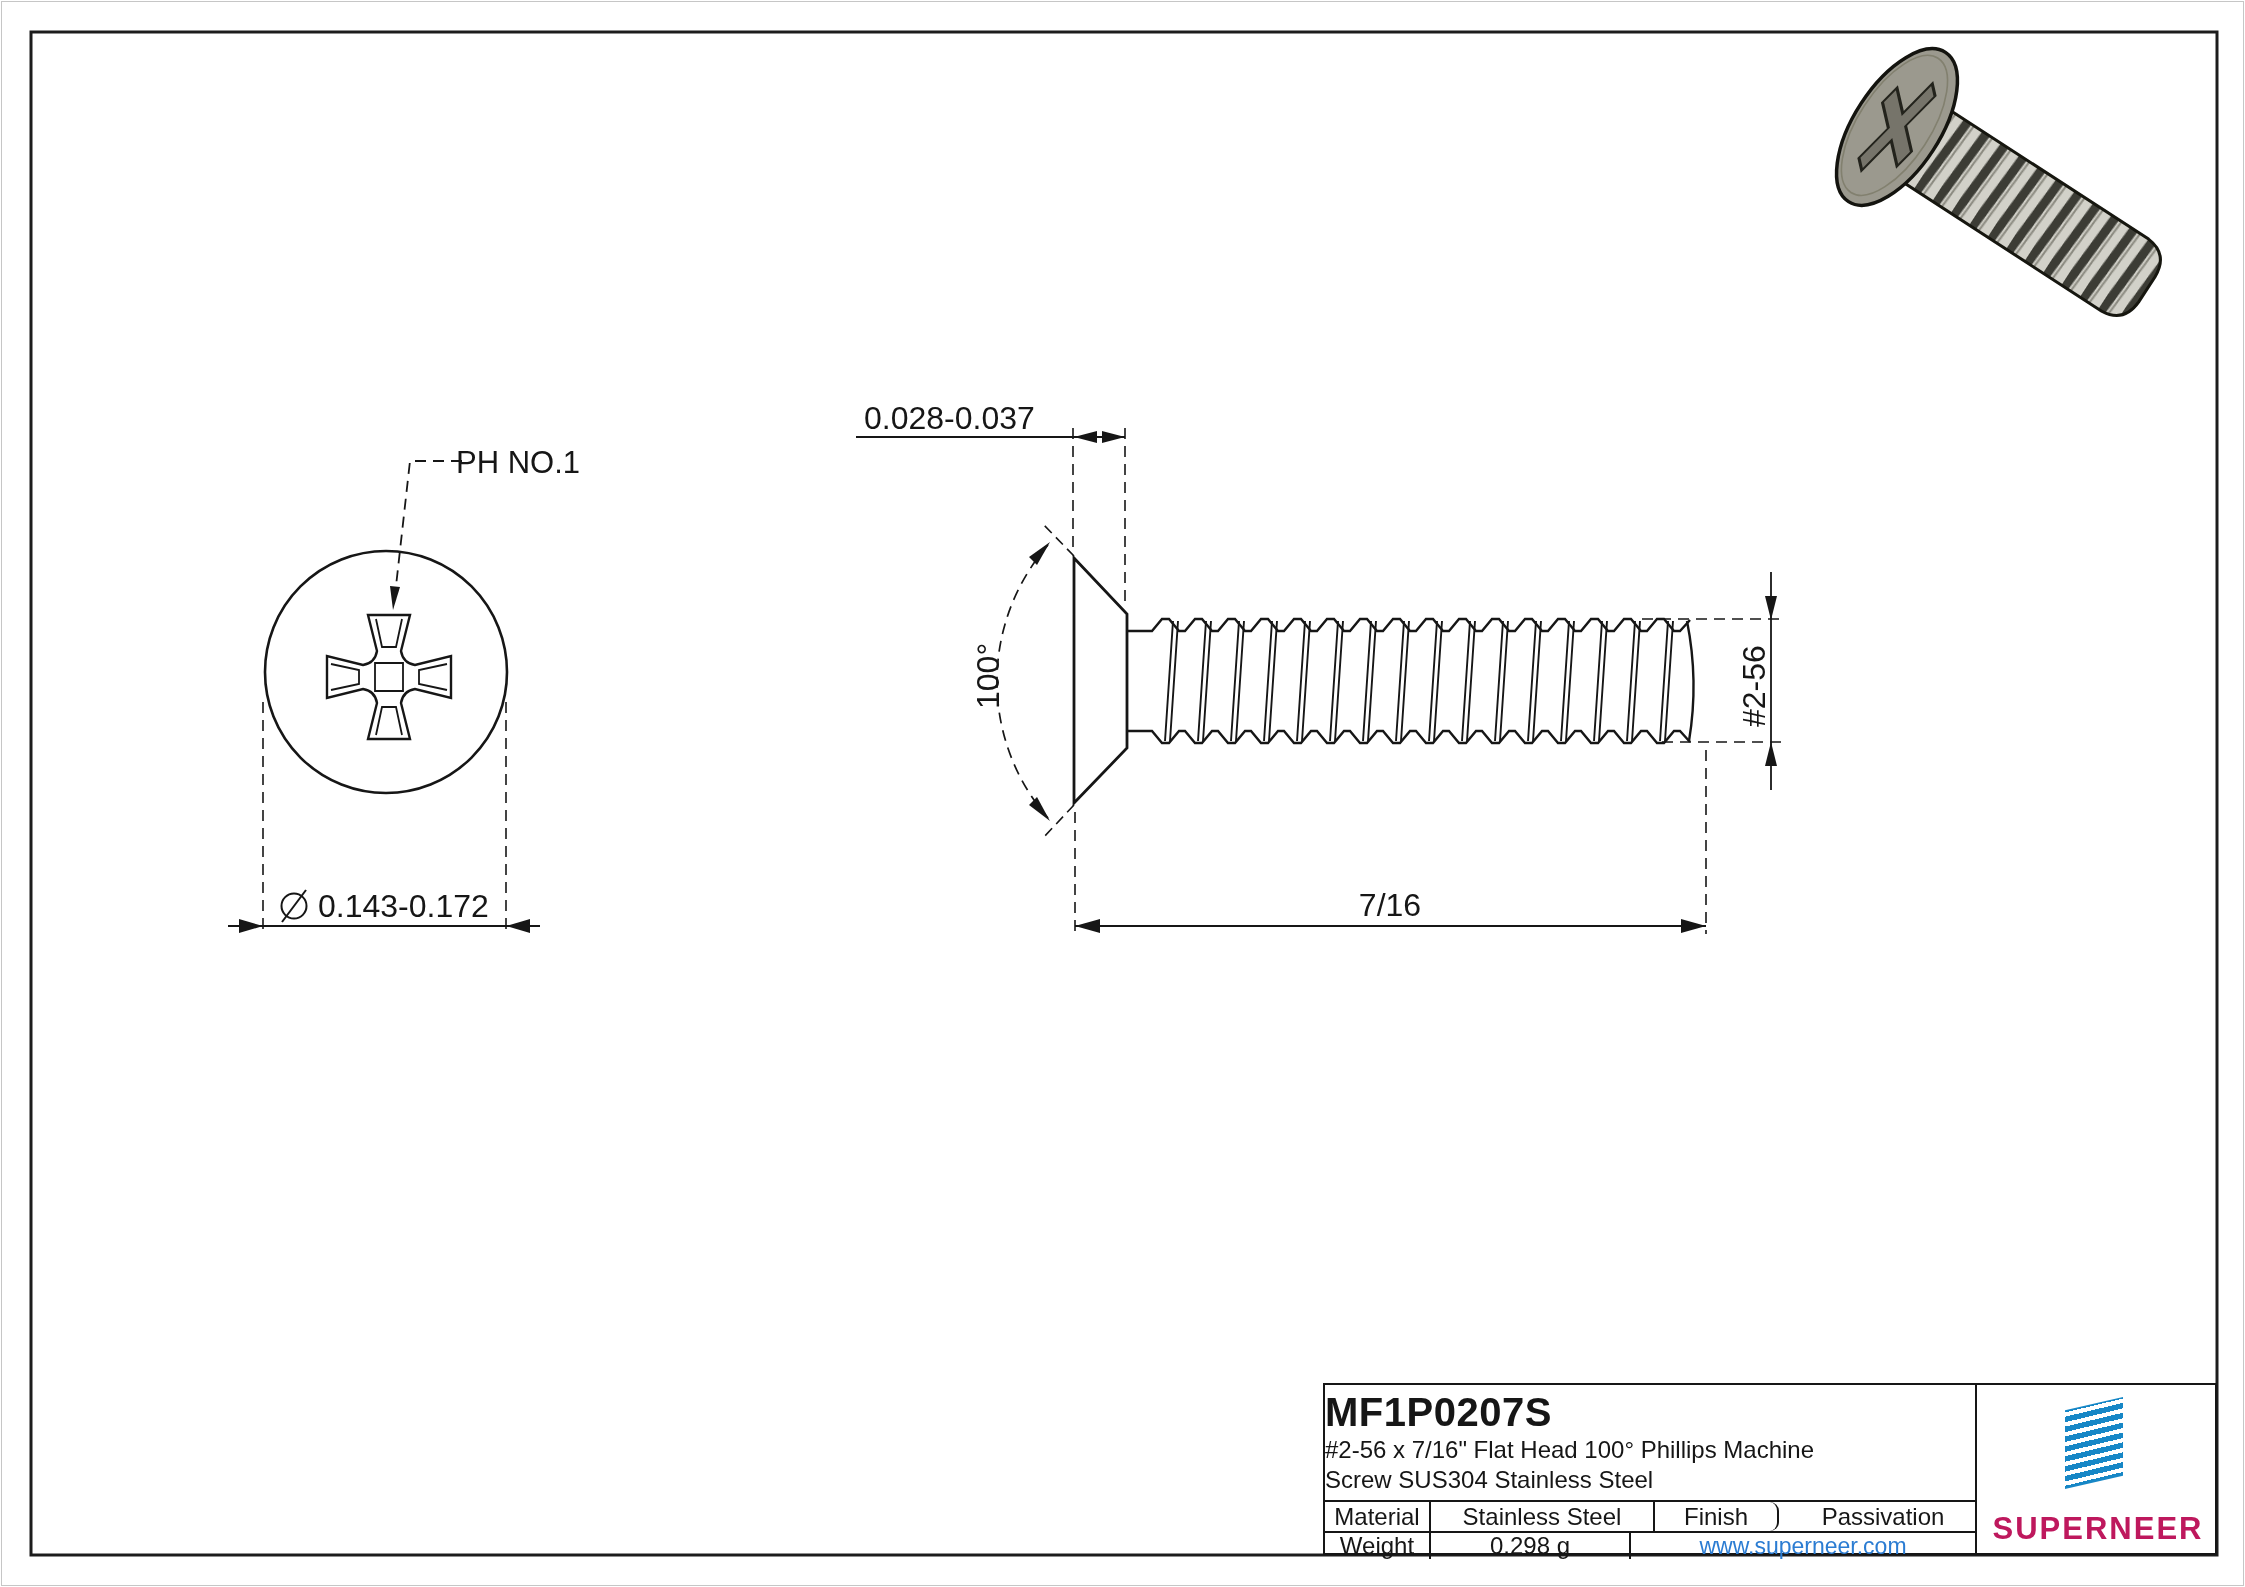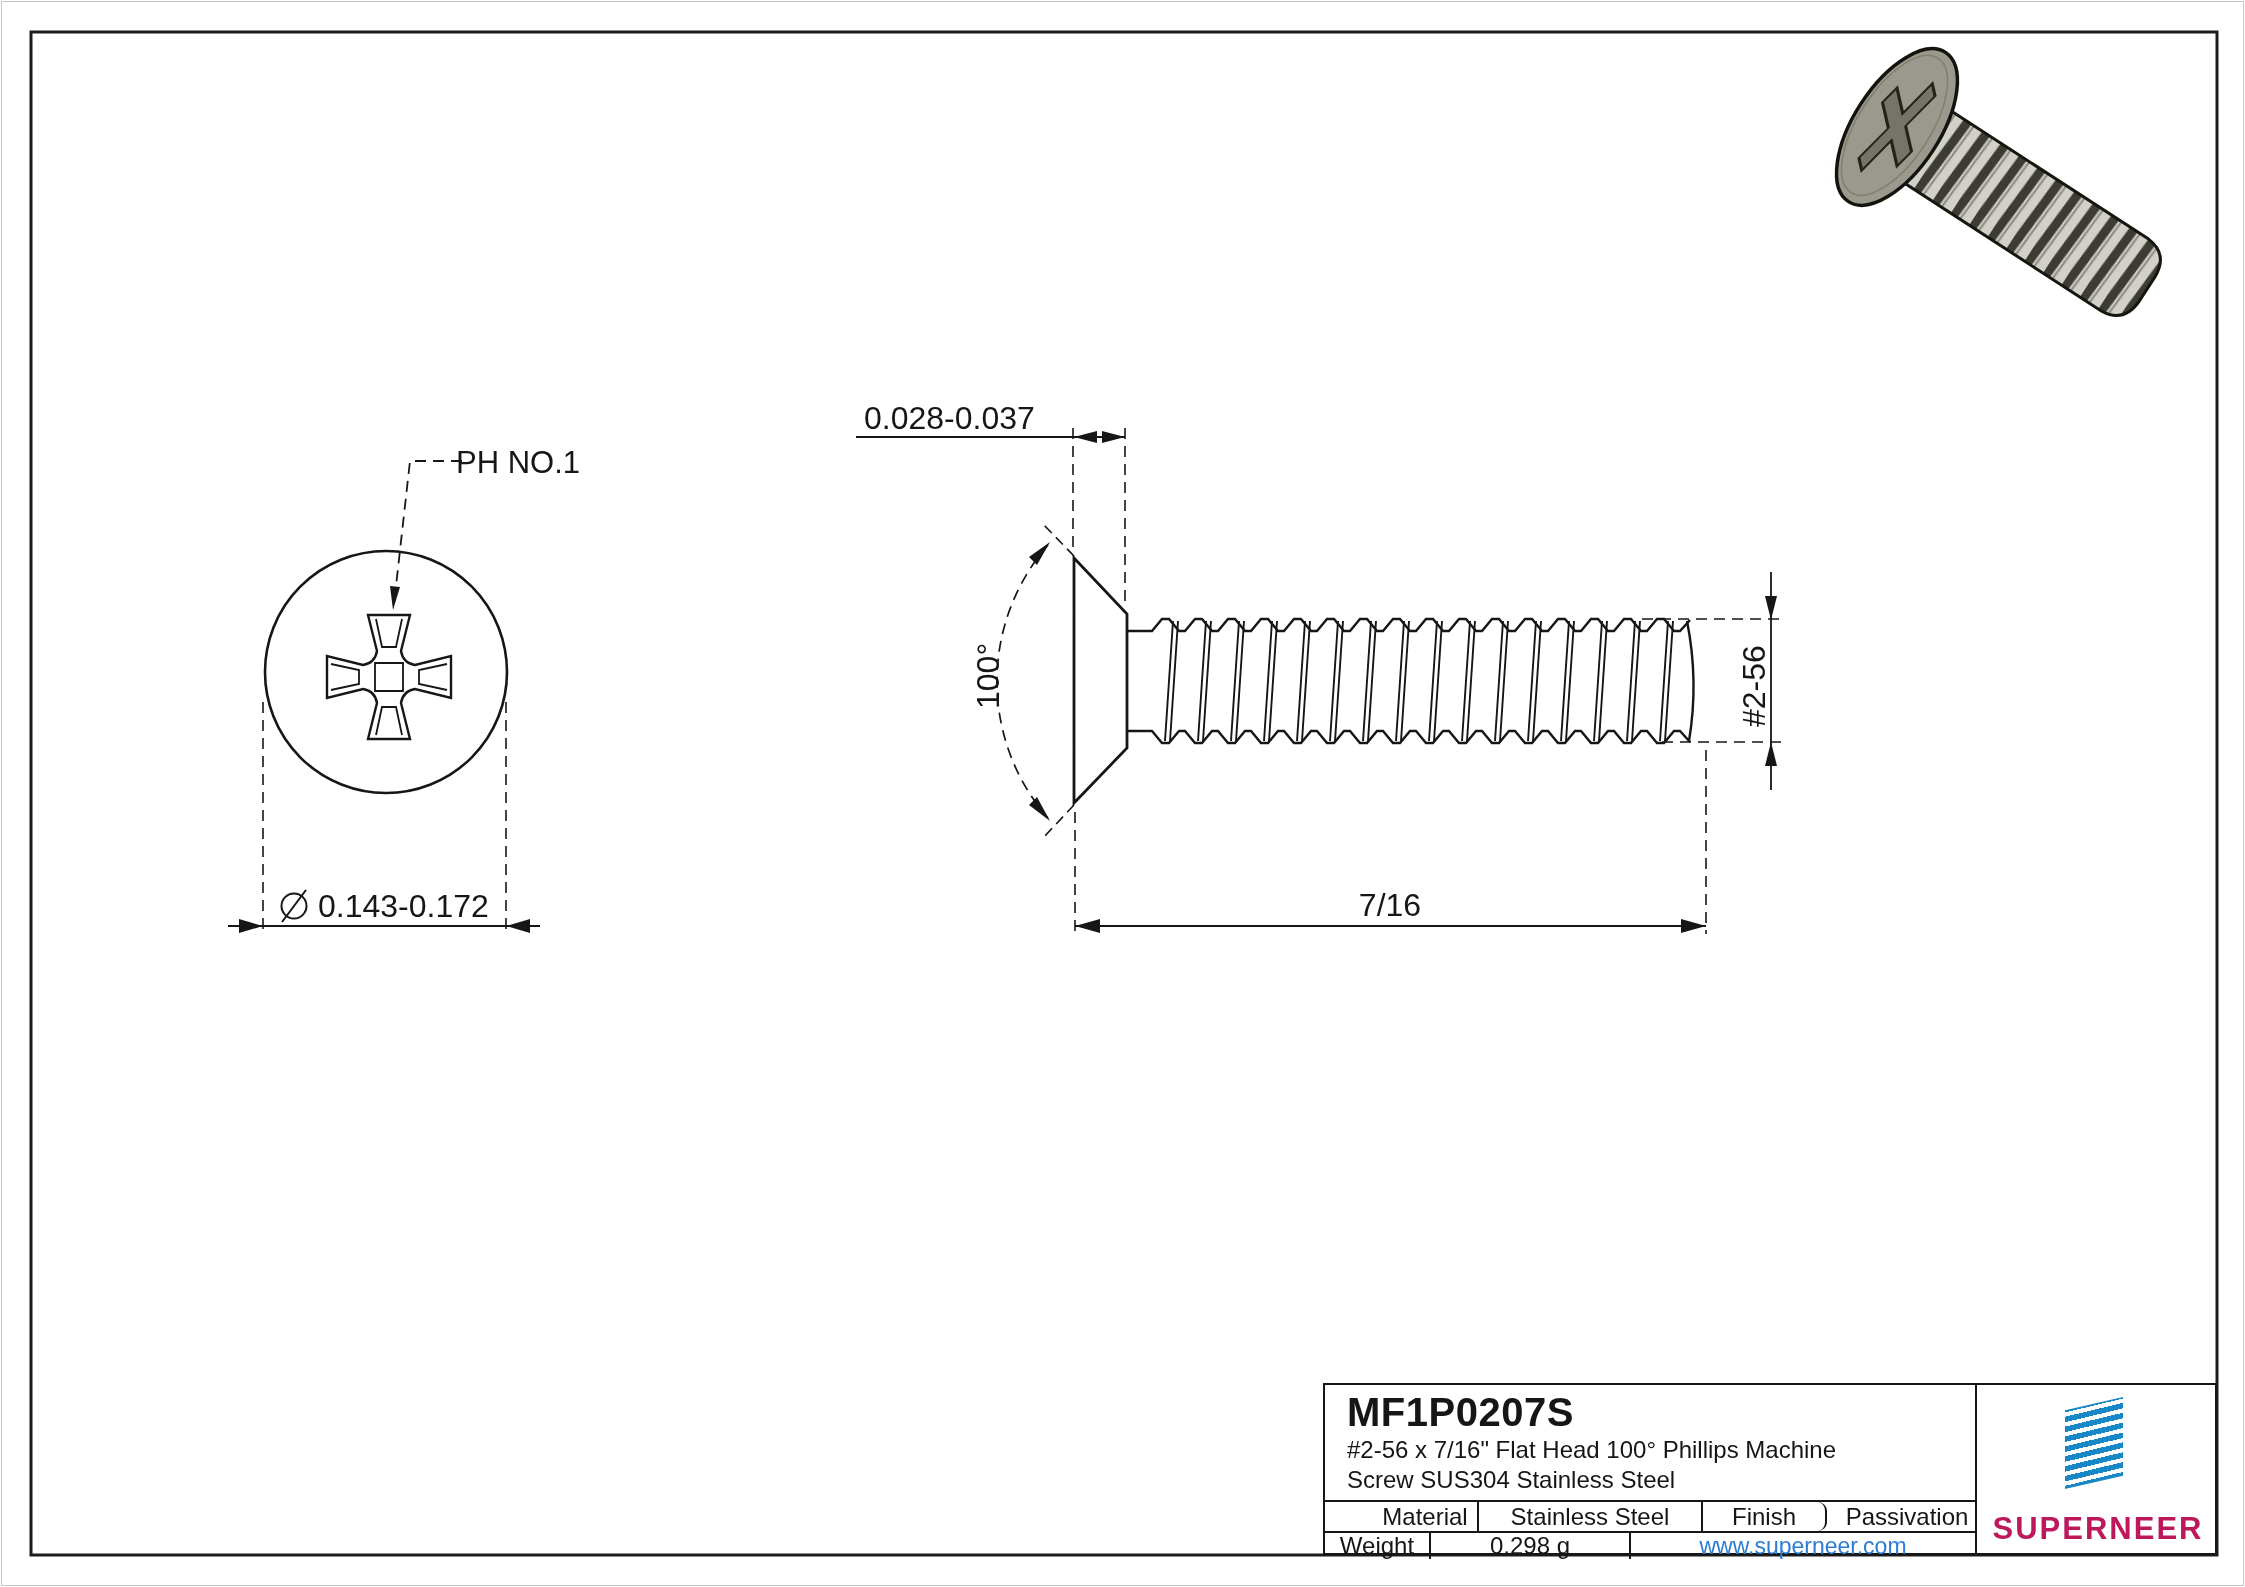--- a/index.html
+++ b/index.html
@@ -10,25 +10,25 @@
   .paper-edge{position:absolute;inset:1px;border:1px solid #c6c6c6;pointer-events:none;}
   svg.drawing{position:absolute;left:0;top:0;}
   svg.drawing text{font-family:"Liberation Sans",sans-serif;fill:#161616;}
 
   
   .tb{
     position:absolute;left:1323px;top:1383px;width:894px;height:172px;
     border:2px solid #161616;box-sizing:border-box;background:#fff;
   }
   .tb-info{position:absolute;left:0;top:0;width:650px;height:100%;}
-  .tb-desc{height:111px;border-bottom:2px solid #161616;padding:4px 0 0 22px;box-sizing:content-box;}
+  .tb-desc{height:111px;border-bottom:2px solid #161616;padding:4px 0 0 0;box-sizing:content-box;}
   .tb-part{font-size:40px;font-weight:bold;line-height:46px;letter-spacing:.5px;}
   .tb-descline{font-size:24px;line-height:30px;}
   .tb-row{display:flex;}
-  .tb-row.r1{height:29px;border-bottom:2px solid #161616;padding-left:48px;}
+  .tb-row.r1{height:29px;border-bottom:2px solid #161616;}
   .tb-row.r2{height:26px;}
   .tb-cell{display:flex;align-items:center;justify-content:center;font-size:24px;box-sizing:border-box;}
   .tb-cell.bl{border-right:2px solid #161616;}
   .c1{width:106px;} .c2{width:224px;} .c3{width:124px;border-radius:9px;} .c4{flex:1;margin-left:12px;}
   .c2w{width:200px;} .c3w{flex:1;}
   .tb-link{color:#2b7cd2;font-size:23px;}
   .tb-logo{position:absolute;left:650px;top:0;width:242px;height:168px;border-left:2px solid #161616;}
   .logo-mark{
     position:absolute;left:88px;top:12px;width:58px;height:92px;
     background:repeating-linear-gradient(166.5deg,#1787c6 0px,#1787c6 5.4px,rgba(0,0,0,0) 5.4px,rgba(0,0,0,0) 9.6px);

